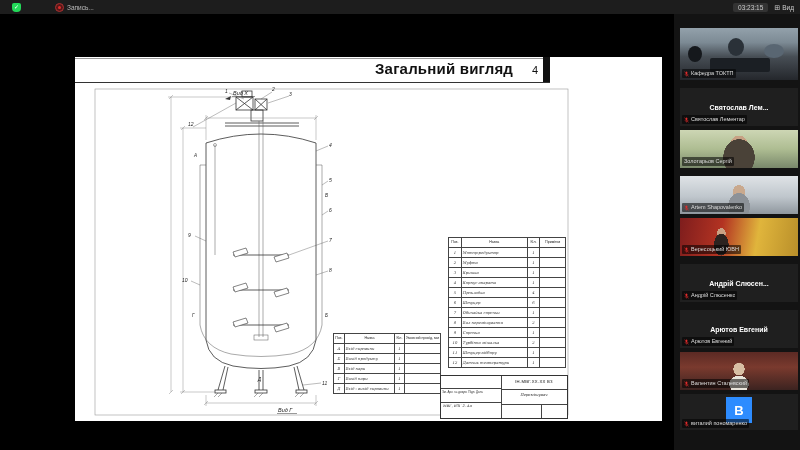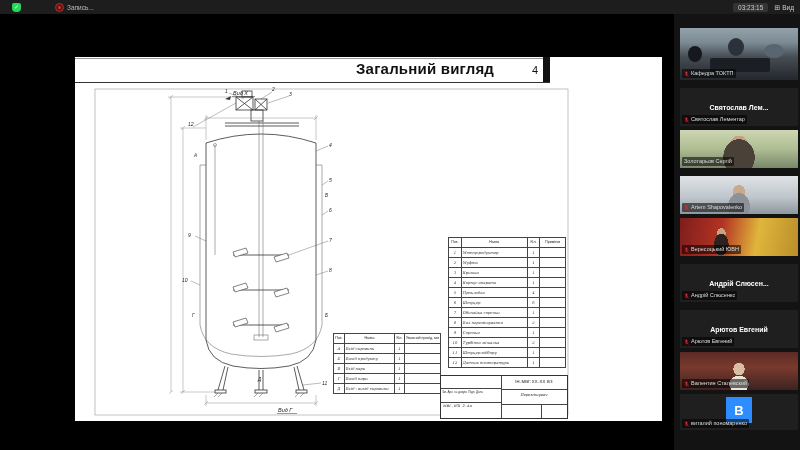--- a/index.html
+++ b/index.html
@@ -18,21 +18,21 @@
   .rec-label{font-size:6.5px;color:#bbb;}
   .topbar-right{margin-left:auto;display:flex;align-items:center;gap:6px;margin-right:6px;}
   .timer{background:#333;border-radius:2px;padding:1px 5px;font-size:6.5px;color:#ccc;}
   .viewbtn{display:flex;align-items:center;gap:2px;font-size:6.5px;color:#ccc;}
   .grid-glyph{font-size:7px;color:#ccc;line-height:1;}
 
   
   .share{position:absolute;left:0;top:14px;width:674px;height:436px;background:#000;}
   .slide{position:absolute;left:75px;top:43px;width:587px;height:364px;background:#fff;}
 
-  .slide-title{position:absolute;left:281px;top:3px;width:165px;font-size:15px;font-weight:bold;
+  .slide-title{position:absolute;left:300px;top:3px;width:165px;font-size:15px;font-weight:bold;
                color:#111;letter-spacing:.2px;}
   .slide-page{position:absolute;left:457px;top:7px;font-size:11px;color:#111;}
   .hdr-rule-top{position:absolute;left:0;top:1px;width:475px;height:1px;background:#999;}
   .hdr-rule{position:absolute;left:0;top:25px;width:475px;height:1px;background:#333;}
   .hdr-bar{position:absolute;left:468px;top:0;width:7px;height:26px;background:#111;}
 
   .dwg{position:absolute;left:0;top:28px;pointer-events:none;}
 
   
   .ttable{position:absolute;border-collapse:collapse;background:transparent;}

